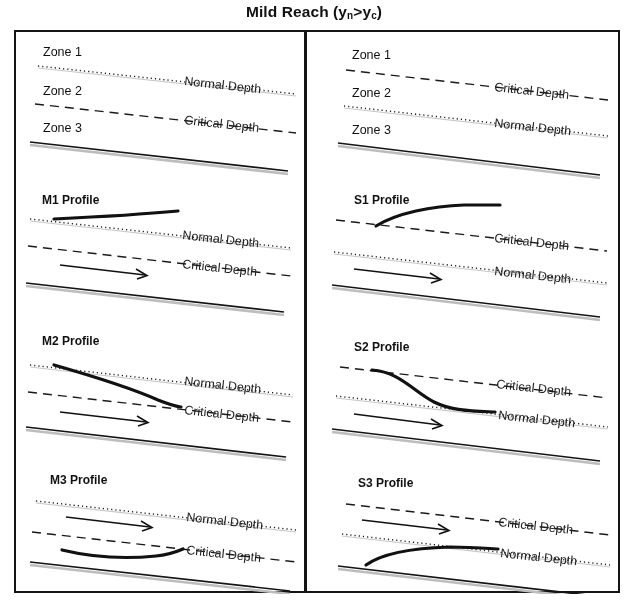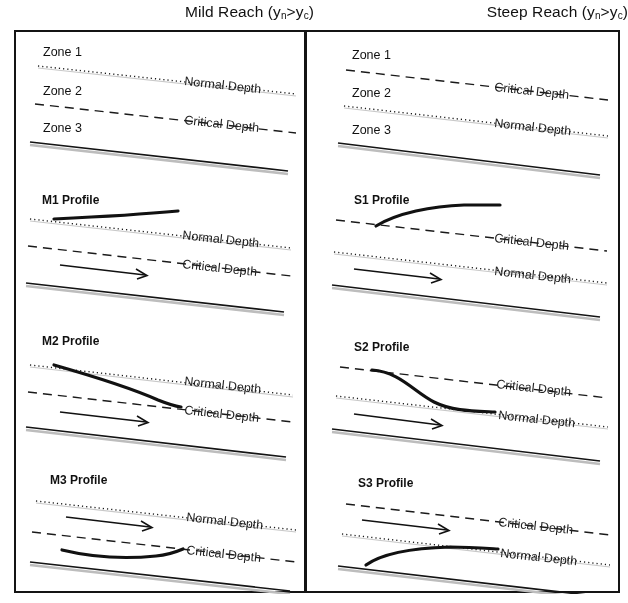--- a/index.html
+++ b/index.html
@@ -9,22 +9,22 @@
     font-family:"Liberation Sans", sans-serif;
     color:#111;
     overflow:hidden;
     position:relative;
   }
   .titles{
     position:absolute;left:0;top:0;width:628px;height:28px;
     display:flex;
   }
   .title{
-    flex:1;text-align:right;
-    font-size:15.5px;font-weight:normal;color:#111;
+    flex:1;text-align:center;
+    font-size:15.5px;font-weight:bold;color:#111;
     letter-spacing:.1px;line-height:24px;
   }
   .title sub{font-size:10px;vertical-align:baseline;position:relative;top:2px;}
   .frame{
     position:absolute;left:14px;top:30px;
     width:606px;height:563px;
     border:2.5px solid #141414;
     background:#fff;
     box-sizing:border-box;
   }
@@ -35,21 +35,20 @@
   svg.panel{position:absolute;display:block;}
   .zonelbl{font-size:12.5px;fill:#111;}
   .proflbl{font-size:12px;fill:#111;font-weight:bold;}
   .depthlbl{font-size:12.5px;fill:#222;}
 </style>
 </head>
 <body>
 
 <div class="titles">
   <div class="title"><span>Mild Reach (y</span><sub>n</sub><span>&gt;y</span><sub>c</sub><span>)</span></div>
-  <div class="title"><span>Steep Reach (y</span><sub>n</sub><span>&gt;y</span><sub>c</sub><span>)</span></div>
 </div>
 
 <div class="frame"></div>
 <div class="divider"></div>
 
 <svg class="panel" style="left:16px;top:32px;" width="288" height="155" viewBox="0 0 288 155">
   <text class="zonelbl" x="27" y="24">Zone 1</text>
   <line x1="22" y1="36" x2="280" y2="64" stroke="#c9c9c9" stroke-width="1.2"></line>
   <line x1="22" y1="34" x2="280" y2="62" stroke="#1a1a1a" stroke-width="1.4" stroke-dasharray="1.2 3"></line>
   <text class="depthlbl" x="168" y="53" transform="rotate(6.2 168 53)">Normal Depth</text>

